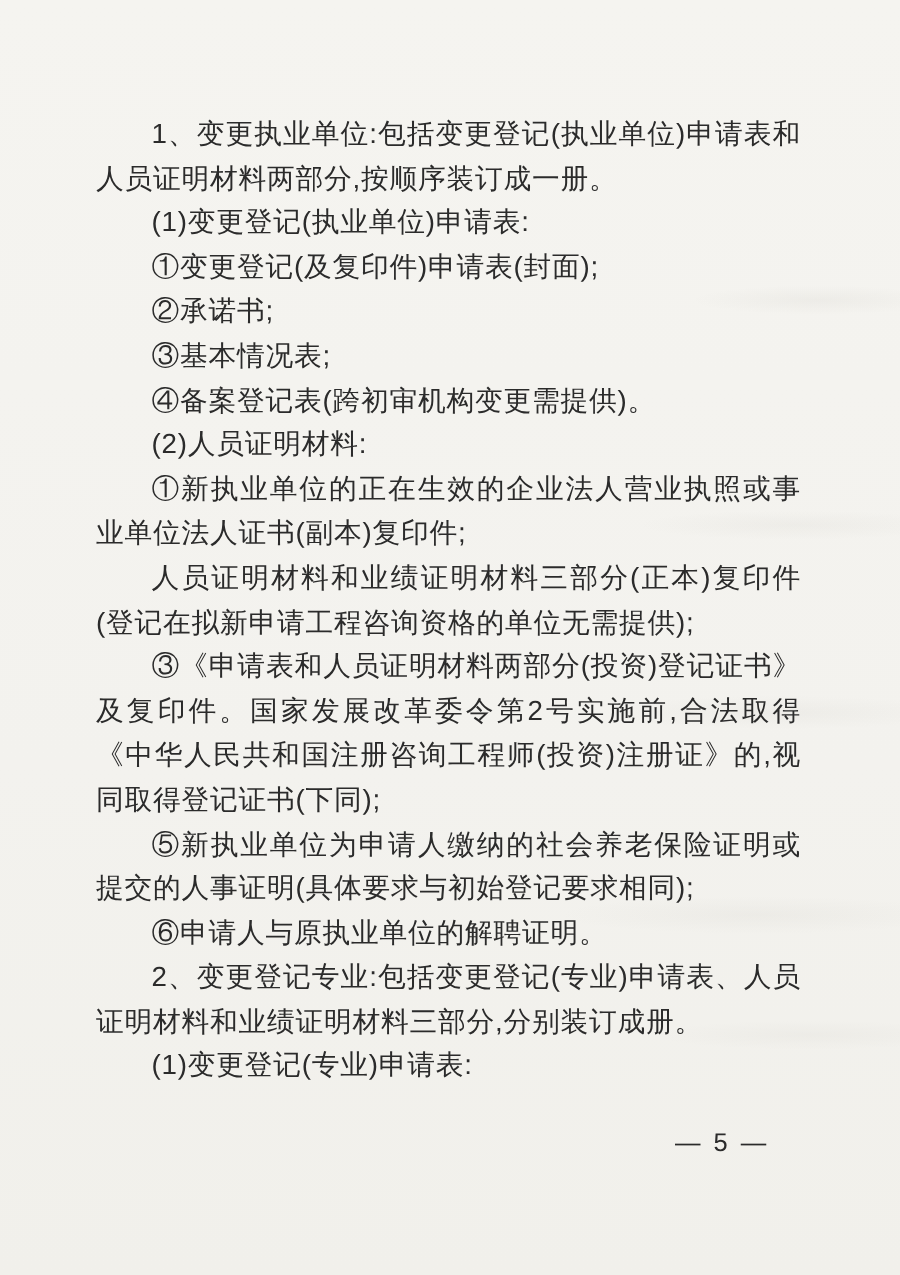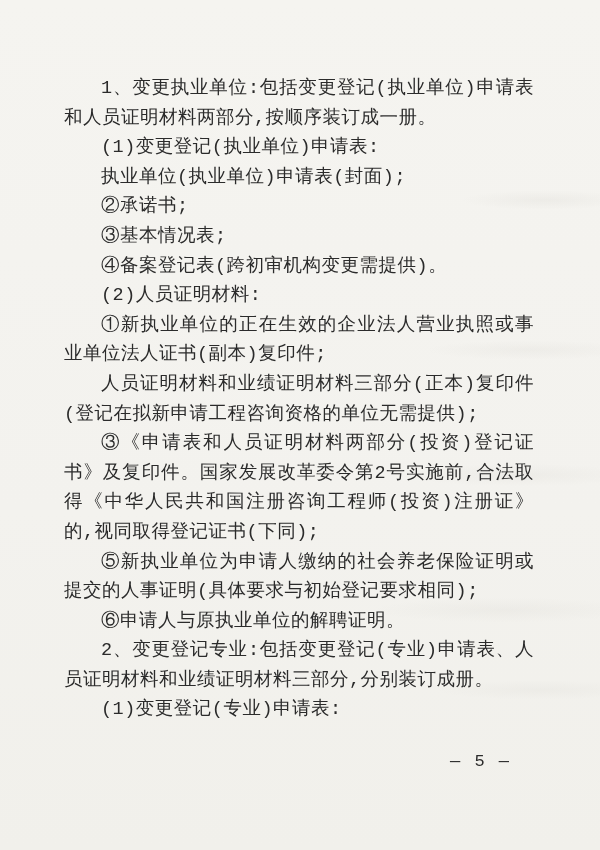--- a/index.html
+++ b/index.html
@@ -18,21 +18,21 @@
     height: 850px;
     color: #2b2b2b;
     background-color: #f4f3ef;
     background-image:
       radial-gradient(120px 14px at 545px 200px, rgba(140,135,125,.07), transparent 70%),
       radial-gradient(150px 14px at 530px 350px, rgba(140,135,125,.06), transparent 70%),
       radial-gradient(170px 16px at 520px 475px, rgba(140,135,125,.06), transparent 70%),
       radial-gradient(190px 18px at 505px 610px, rgba(140,135,125,.06), transparent 70%),
       radial-gradient(150px 14px at 540px 690px, rgba(140,135,125,.05), transparent 70%),
       linear-gradient(180deg, #f5f4f0 0%, #f3f2ee 60%, #f1f0eb 100%);
-    font-family: Liberation Mono, monospace;
+    font-family: Liberation Sans, sans-serif;
   }
   .content {
     position: absolute;
     left: 64px;
     top: 74px;
     width: 470px;
   }
   .content p {
     margin: 0;
     padding: 0;
@@ -54,21 +54,21 @@
     white-space: nowrap;
   }
 </style>
 </head>
 <body>
 
 <div class="page">
   <div class="content">
     <p>1、变更执业单位:包括变更登记(执业单位)申请表和人员证明材料两部分,按顺序装订成一册。</p>
     <p>(1)变更登记(执业单位)申请表:</p>
-    <p>执业单位(执业单位)申请表(封面);</p>
+    <p>①变更登记(及复印件)申请表(封面);</p>
     <p>②承诺书;</p>
     <p>③基本情况表;</p>
     <p>④备案登记表(跨初审机构变更需提供)。</p>
     <p>(2)人员证明材料:</p>
     <p>①新执业单位的正在生效的企业法人营业执照或事业单位法人证书(副本)复印件;</p>
     <p>人员证明材料和业绩证明材料三部分(正本)复印件(登记在拟新申请工程咨询资格的单位无需提供);</p>
     <p>③《申请表和人员证明材料两部分(投资)登记证书》及复印件。国家发展改革委令第2号实施前,合法取得《中华人民共和国注册咨询工程师(投资)注册证》的,视同取得登记证书(下同);</p>
     <p>⑤新执业单位为申请人缴纳的社会养老保险证明或提交的人事证明(具体要求与初始登记要求相同);</p>
     <p>⑥申请人与原执业单位的解聘证明。</p>
     <p>2、变更登记专业:包括变更登记(专业)申请表、人员证明材料和业绩证明材料三部分,分别装订成册。</p>

